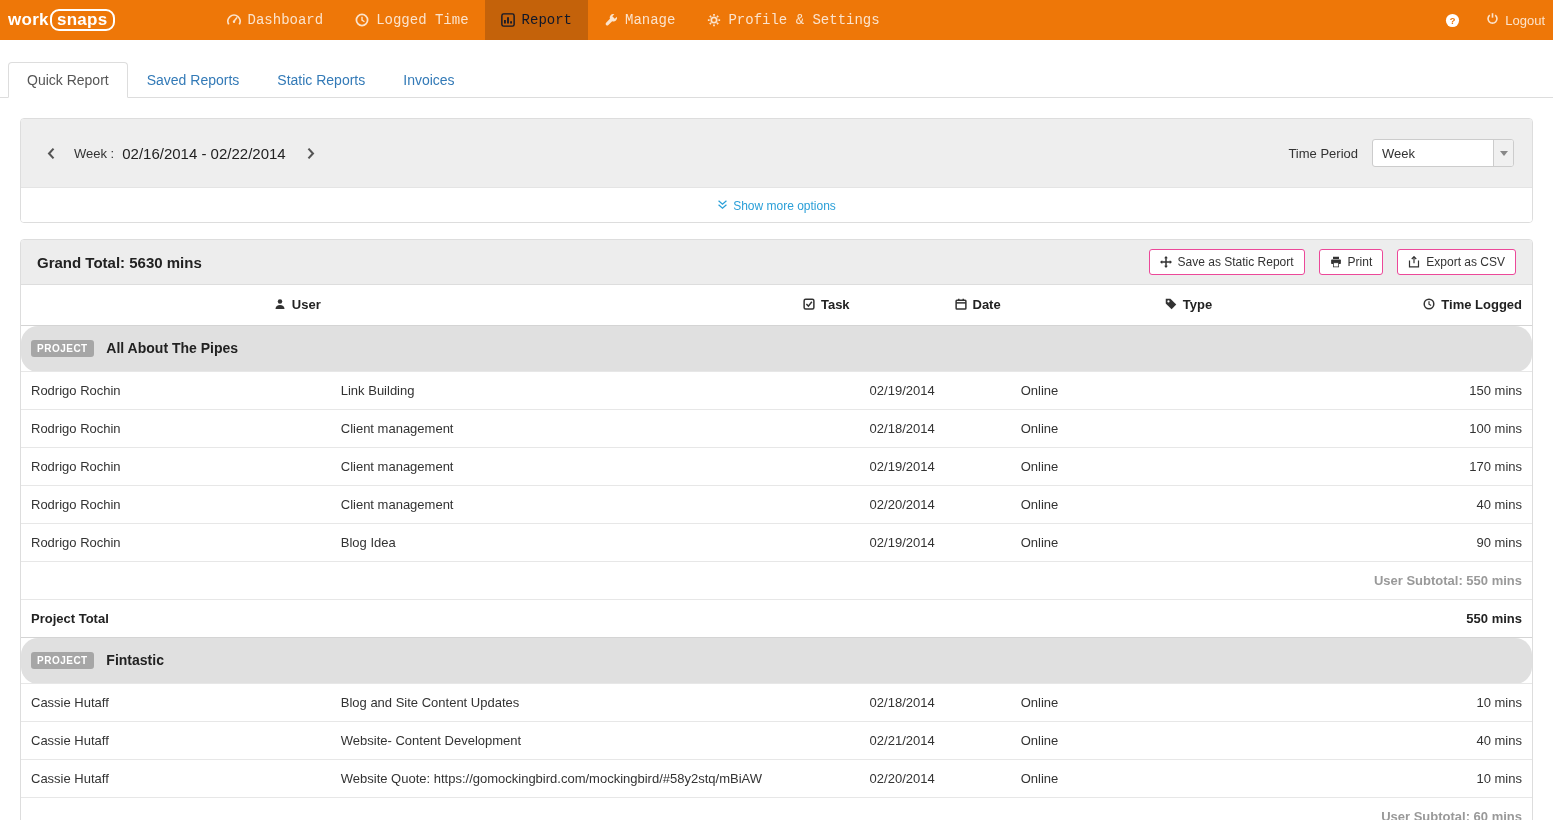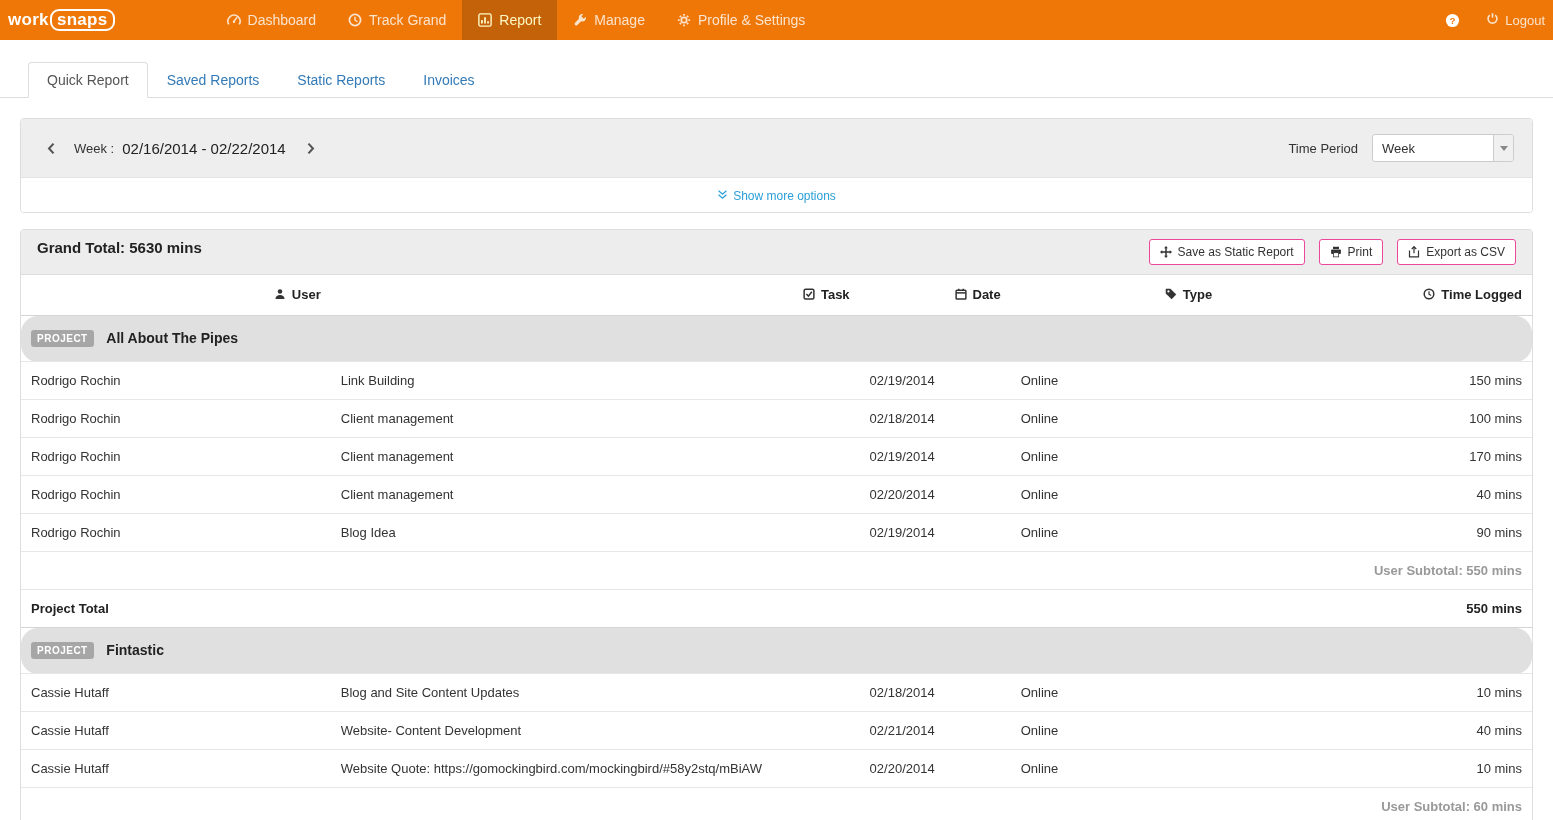--- a/index.html
+++ b/index.html
@@ -11,64 +11,64 @@
   }
   a { text-decoration: none; }
 
   
   .topbar {
     height: 40px; background: var(--brand-orange, #ee7708);
     display: flex; align-items: center; padding: 0 8px;
   }
   .logo { display: flex; align-items: center; color: #fff; font-weight: bold; font-size: 17px; letter-spacing: .3px; }
   .logo .snaps { border: 2px solid #fff; border-radius: 9px; padding: 0 5px; line-height: 18px; margin-left: 1px; }
-  .main-nav { display: flex; margin-left: 96px; height: 40px; }
+  .main-nav { display: flex; margin-left: 96px; height: 40px; font-family: Liberation Mono, monospace; }
   .nav-item {
     display: flex; align-items: center; gap: 7px; padding: 0 16px;
     color: var(--nav-text, #fbe3cc); font-size: 14px; cursor: pointer;
   }
-  .nav-item.active { background: var(--brand-orange-dark, #c4620a); color: #fef9c3; }
+  .nav-item.active { background: var(--brand-orange-dark, #c4620a); color: #0f172a; }
   .nav-item svg { display: block; }
   .topbar-right { margin-left: auto; display: flex; align-items: center; gap: 26px; }
   .help-btn { display: flex; cursor: pointer; background: none; border: none; padding: 0; }
   .logout { display: flex; align-items: center; gap: 6px; color: var(--nav-text, #fbe3cc); font-size: 13px; cursor: pointer; }
 
   
-  .tabbar { display: flex; align-items: flex-end; padding: 22px 28px 0; border-bottom: 1px solid #ddd; }
+  .tabbar { display: flex; align-items: flex-end; padding: 22px 8px 0; border-bottom: 1px solid #ddd; }
   .tab {
     padding: 9px 18px; font-size: 14px; color: var(--link-blue, #337ab7);
     cursor: pointer; border: 1px solid transparent; margin-bottom: -1px;
     border-radius: 4px 4px 0 0; background: transparent;
   }
   .tab.active { background: #fff; border-color: #ddd #ddd #fff; color: #555; }
 
   
   .content { padding: 20px; }
   .panel { border: 1px solid #ddd; border-radius: 4px; overflow: hidden; background: #fff; }
 
-  .week-top { background: #eee; display: flex; align-items: center; height: 58px; padding: 0 18px; }
+  .week-top { background: #eee; display: flex; align-items: center; height: 68px; padding: 0 18px; }
   .chev-btn { background: none; border: none; cursor: pointer; color: #555; display: flex; padding: 4px 6px; }
   .week-label { font-size: 13px; color: #333; margin: 0 8px 0 10px; }
   .week-range { font-size: 15px; font-weight: normal; color: #222; margin-right: 12px; }
   .flex-spacer { flex: 1; }
   .tp-label { font-size: 13px; color: #333; margin-right: 14px; }
   .select {
     width: 142px; height: 28px; background: #fff; border: 1px solid #ccc; border-radius: 3px;
     display: flex; align-items: center; font-size: 13px; padding-left: 9px; cursor: pointer; color: #333;
   }
   .select .caret-box {
     margin-left: auto; width: 20px; height: 100%; border-left: 1px solid #ccc; background: #f0f0f0;
     display: flex; align-items: center; justify-content: center; border-radius: 0 2px 2px 0;
   }
   .caret { width: 0; height: 0; border-left: 4px solid transparent; border-right: 4px solid transparent; border-top: 5px solid #888; }
   .week-more { background: #fff; border-top: 1px solid #e4e4e4; text-align: center; padding: 8px 0; }
   .show-more { color: var(--show-more-blue, #2a9fd8); font-size: 12px; display: inline-flex; align-items: center; gap: 5px; cursor: pointer; }
 
   .report-panel { margin-top: 16px; }
-  .report-header { background: #ededed; display: flex; align-items: flex-start; padding: 9px 16px; border-bottom: 1px solid #ddd; }
+  .report-header { background: #ededed; display: flex; align-items: center; padding: 9px 16px; border-bottom: 1px solid #ddd; }
   .grand-total { font-size: 15px; font-weight: bold; color: #222; }
   .actions { margin-left: auto; display: flex; gap: 14px; }
   .btn {
     display: inline-flex; align-items: center; gap: 6px; background: #fff; border: 1px solid #ec4899;
     border-radius: 3px; padding: 5px 10px; font-size: 12px; color: #333; cursor: pointer;
     font-family: inherit; white-space: nowrap;
   }
   .btn svg { display: block; }
 
   table { width: 100%; border-collapse: collapse; background: #fff; }
@@ -104,21 +104,21 @@
         </span>
       <span>Dashboard</span>
     </a>
     <a class="nav-item">
       <span>
           <svg viewBox="0 0 16 16" width="14" height="14">
             <circle cx="8" cy="8" r="6.4" fill="none" stroke="currentColor" stroke-width="2"></circle>
             <path d="M8 4.2v4l2.8 1.8" fill="none" stroke="currentColor" stroke-width="1.6"></path>
           </svg>
         </span>
-      <span>Track Grand</span>
+      <span>Logged Time</span>
     </a>
     <a class="nav-item active">
       <span>
           <svg viewBox="0 0 16 16" width="14" height="14">
             <rect x="1" y="1" width="14" height="14" rx="2" fill="none" stroke="currentColor" stroke-width="1.6"></rect>
             <path d="M4.5 12V8M8 12V4.8M11.5 12V9.4" stroke="currentColor" stroke-width="2"></path>
           </svg>
         </span>
       <span>Report</span>
     </a>

